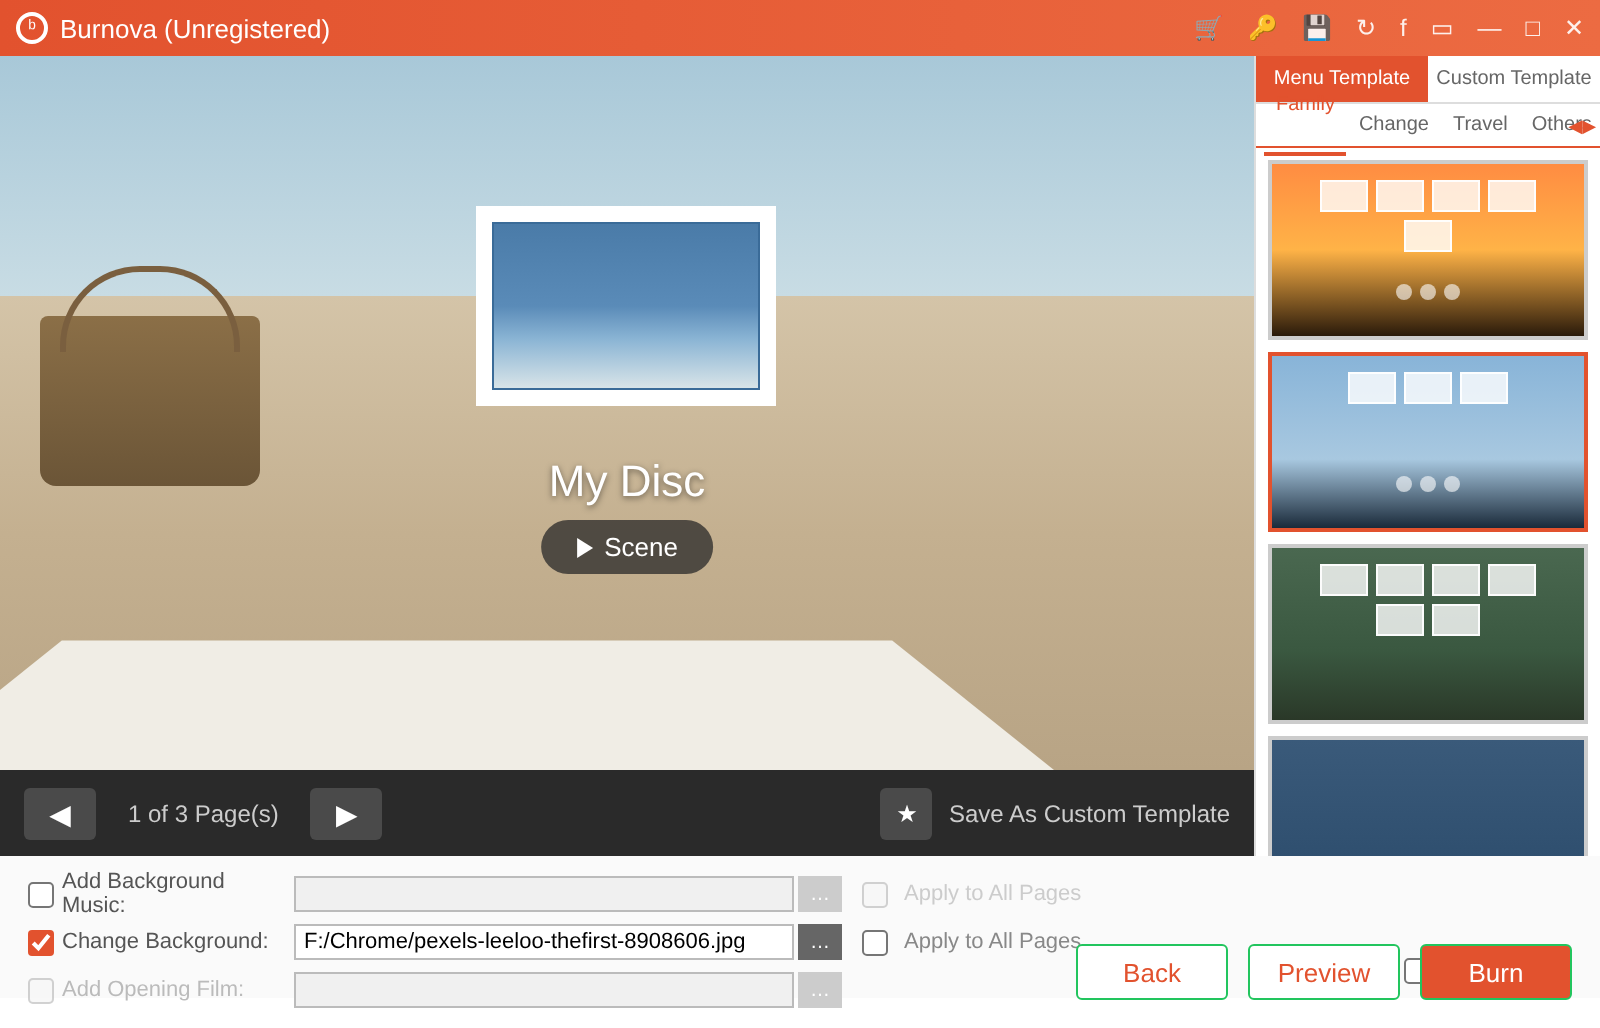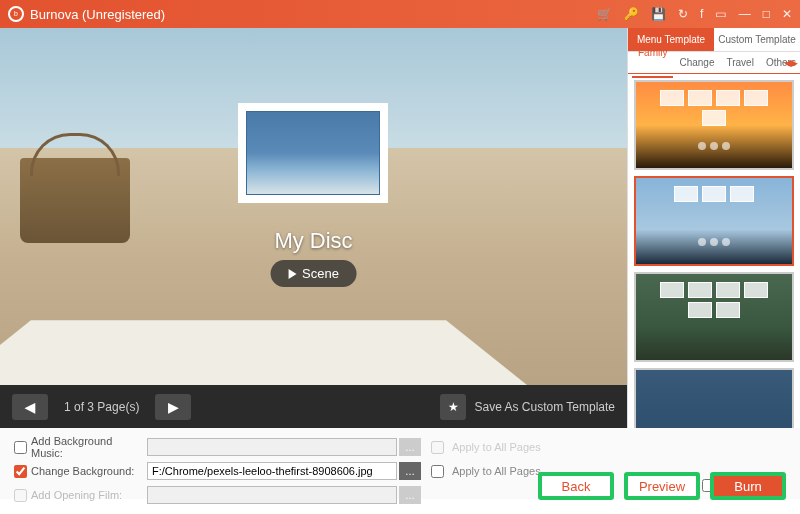--- a/index.html
+++ b/index.html
@@ -57,21 +57,21 @@
 .row-label.disabled { color: #bbb; }
 .row-input { width: 250px; height: 18px; border: 1px solid #bbb; padding: 0 4px; font-size: 11px; background: #fff; }
 .row-input.disabled { background: #f0f0f0; }
 .browse-btn { width: 22px; height: 18px; background: #666; color: #fff; border: none; font-size: 10px; margin-left: 2px; cursor: pointer; }
 .browse-btn.disabled { background: #ccc; }
 .apply-chk { margin-left: 10px; }
 .apply-lbl { margin-left: 4px; color: #888; }
 .apply-lbl.disabled { color: #ccc; }
 .no-menu { position: absolute; right: 16px; top: 436px; display: flex; align-items: center; margin-top: 40px; }
 .action-btns { position: absolute; right: 14px; bottom: 14px; display: flex; gap: 10px; }
-.action-btn { width: 76px; height: 28px; border: 4px solid #22c55e; background: #fff; color: #e2522e; border-radius: 3px; font-size: 13px; cursor: pointer; }
+.action-btn { width: 76px; height: 28px; border: 1px solid #22c55e; background: #fff; color: #e2522e; border-radius: 3px; font-size: 13px; cursor: pointer; }
 .action-btn.primary { background: #e2522e; color: #fff; }
 </style>
 </head>
 <body>
 
 <div class="titlebar">
   <div class="logo">ᵇ</div>
   <div class="title">Burnova (Unregistered)</div>
   <div class="titlebar-icons">
     <span>🛒</span>

